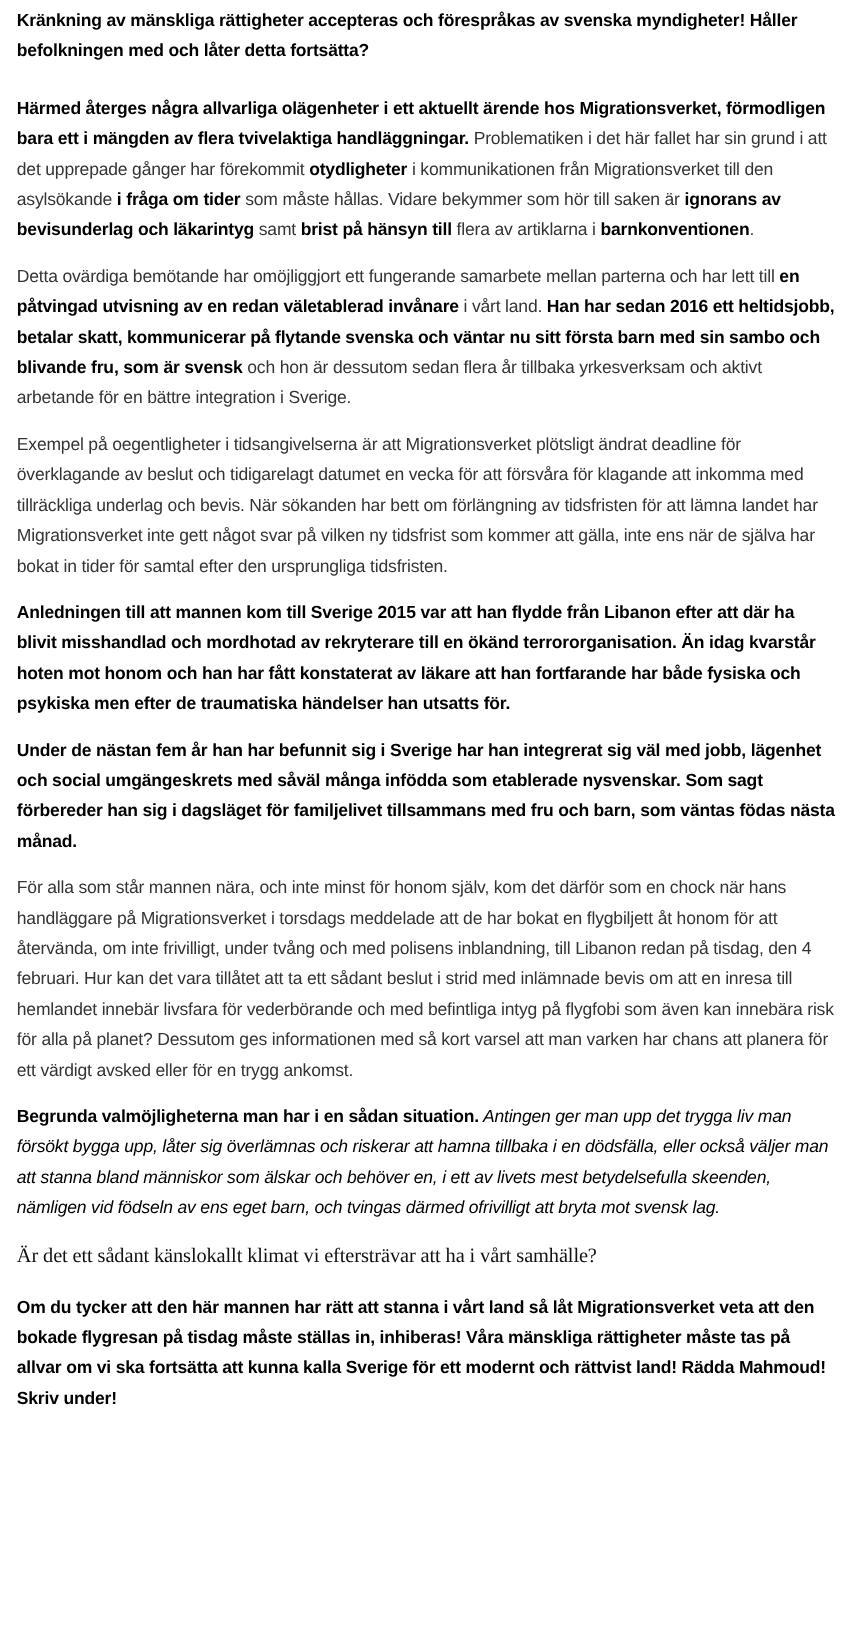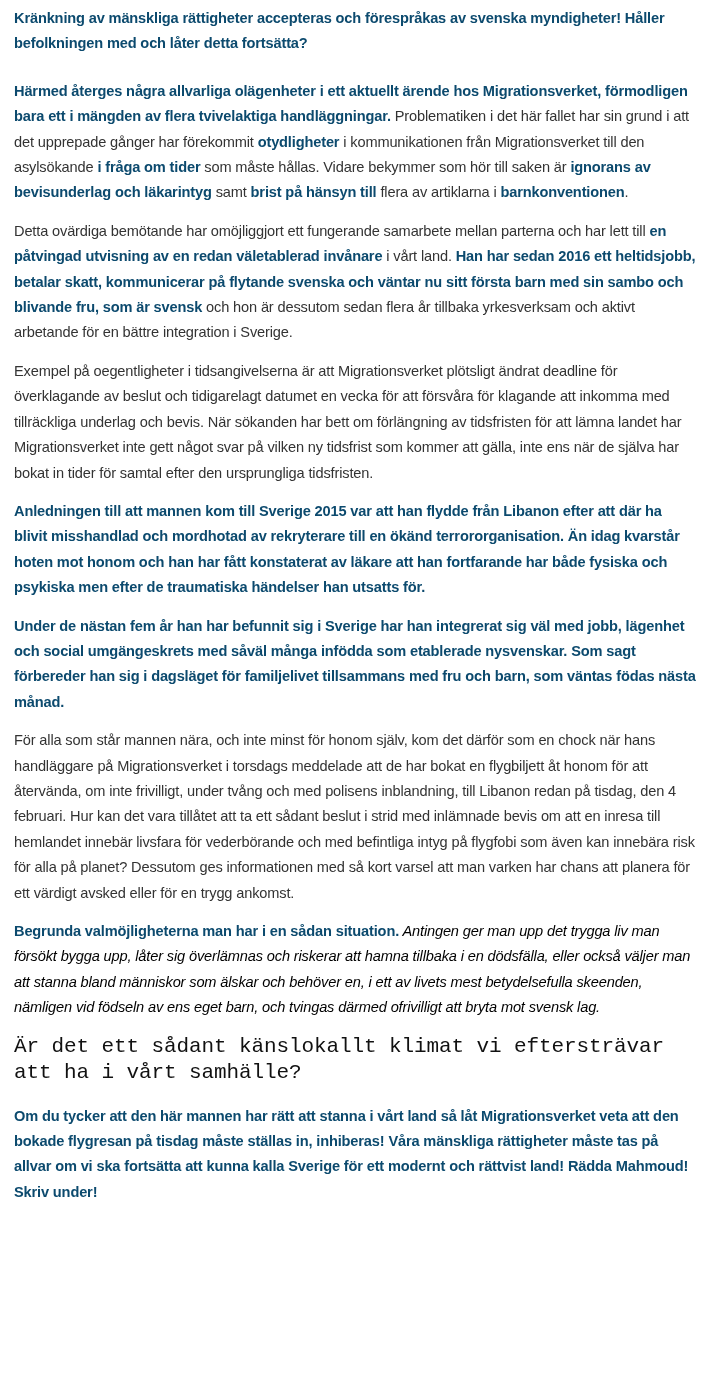--- a/index.html
+++ b/index.html
@@ -14,36 +14,36 @@
     h1 {
       font-family: "Liberation Sans", sans-serif;
       font-size: 26px;
       font-weight: bold;
       color: #111111;
       margin: 0 0 20px 0;
       line-height: 34px;
       letter-spacing: -0.2px;
     }
     h2 {
-      font-family: Liberation Mono, monospace;
-      font-size: 21px;
+      font-family: Liberation Serif, serif;
+      font-size: 17px;
       font-weight: normal;
       color: #111111;
       margin: 10px 0 18px 0;
       line-height: 26px;
       letter-spacing: -0.1px;
     }
     p {
       font-size: 14.6px;
       line-height: 25.4px;
       margin: 0 0 13px 0;
       letter-spacing: -0.15px;
     }
     p.lead { margin-bottom: 22px; }
-    b { color: #0c4a6e; }
+    b { color: #000000; }
     i { color: #000000; }
   </style>
 </head>
 <body>
 
 <div class="page">
   <p class="lead"><b>Kränkning av mänskliga rättigheter accepteras och förespråkas av svenska myndigheter! Håller befolkningen med och låter detta fortsätta?</b></p>
   <p><b>Härmed återges några allvarliga olägenheter i ett aktuellt ärende hos Migrationsverket, förmodligen bara ett i mängden av flera tvivelaktiga handläggningar.</b><span> Problematiken i det här fallet har sin grund i att det upprepade gånger har förekommit </span><b>otydligheter</b><span> i kommunikationen från Migrationsverket till den asylsökande </span><b>i fråga om tider</b><span> som måste hållas. Vidare bekymmer som hör till saken är </span><b>ignorans av bevisunderlag och läkarintyg</b><span> samt </span><b>brist på hänsyn till</b><span> flera av artiklarna i </span><b>barnkonventionen</b><span>.</span></p>
   <p><span>Detta ovärdiga bemötande har omöjliggjort ett fungerande samarbete mellan parterna och har lett till </span><b>en påtvingad utvisning av en redan väletablerad invånare</b><span> i vårt land. </span><b>Han har sedan 2016 ett heltidsjobb, betalar skatt, kommunicerar på flytande svenska och väntar nu sitt första barn med sin sambo och blivande fru, som är svensk</b><span> och hon är dessutom sedan flera år tillbaka yrkesverksam och aktivt arbetande för en bättre integration i Sverige.</span></p>
   <p><span>Exempel på oegentligheter i tidsangivelserna är att Migrationsverket plötsligt ändrat deadline för överklagande av beslut och tidigarelagt datumet en vecka för att försvåra för klagande att inkomma med tillräckliga underlag och bevis. När sökanden har bett om förlängning av tidsfristen för att lämna landet har Migrationsverket inte gett något svar på vilken ny tidsfrist som kommer att gälla, inte ens när de själva har bokat in tider för samtal efter den ursprungliga tidsfristen.</span></p>

